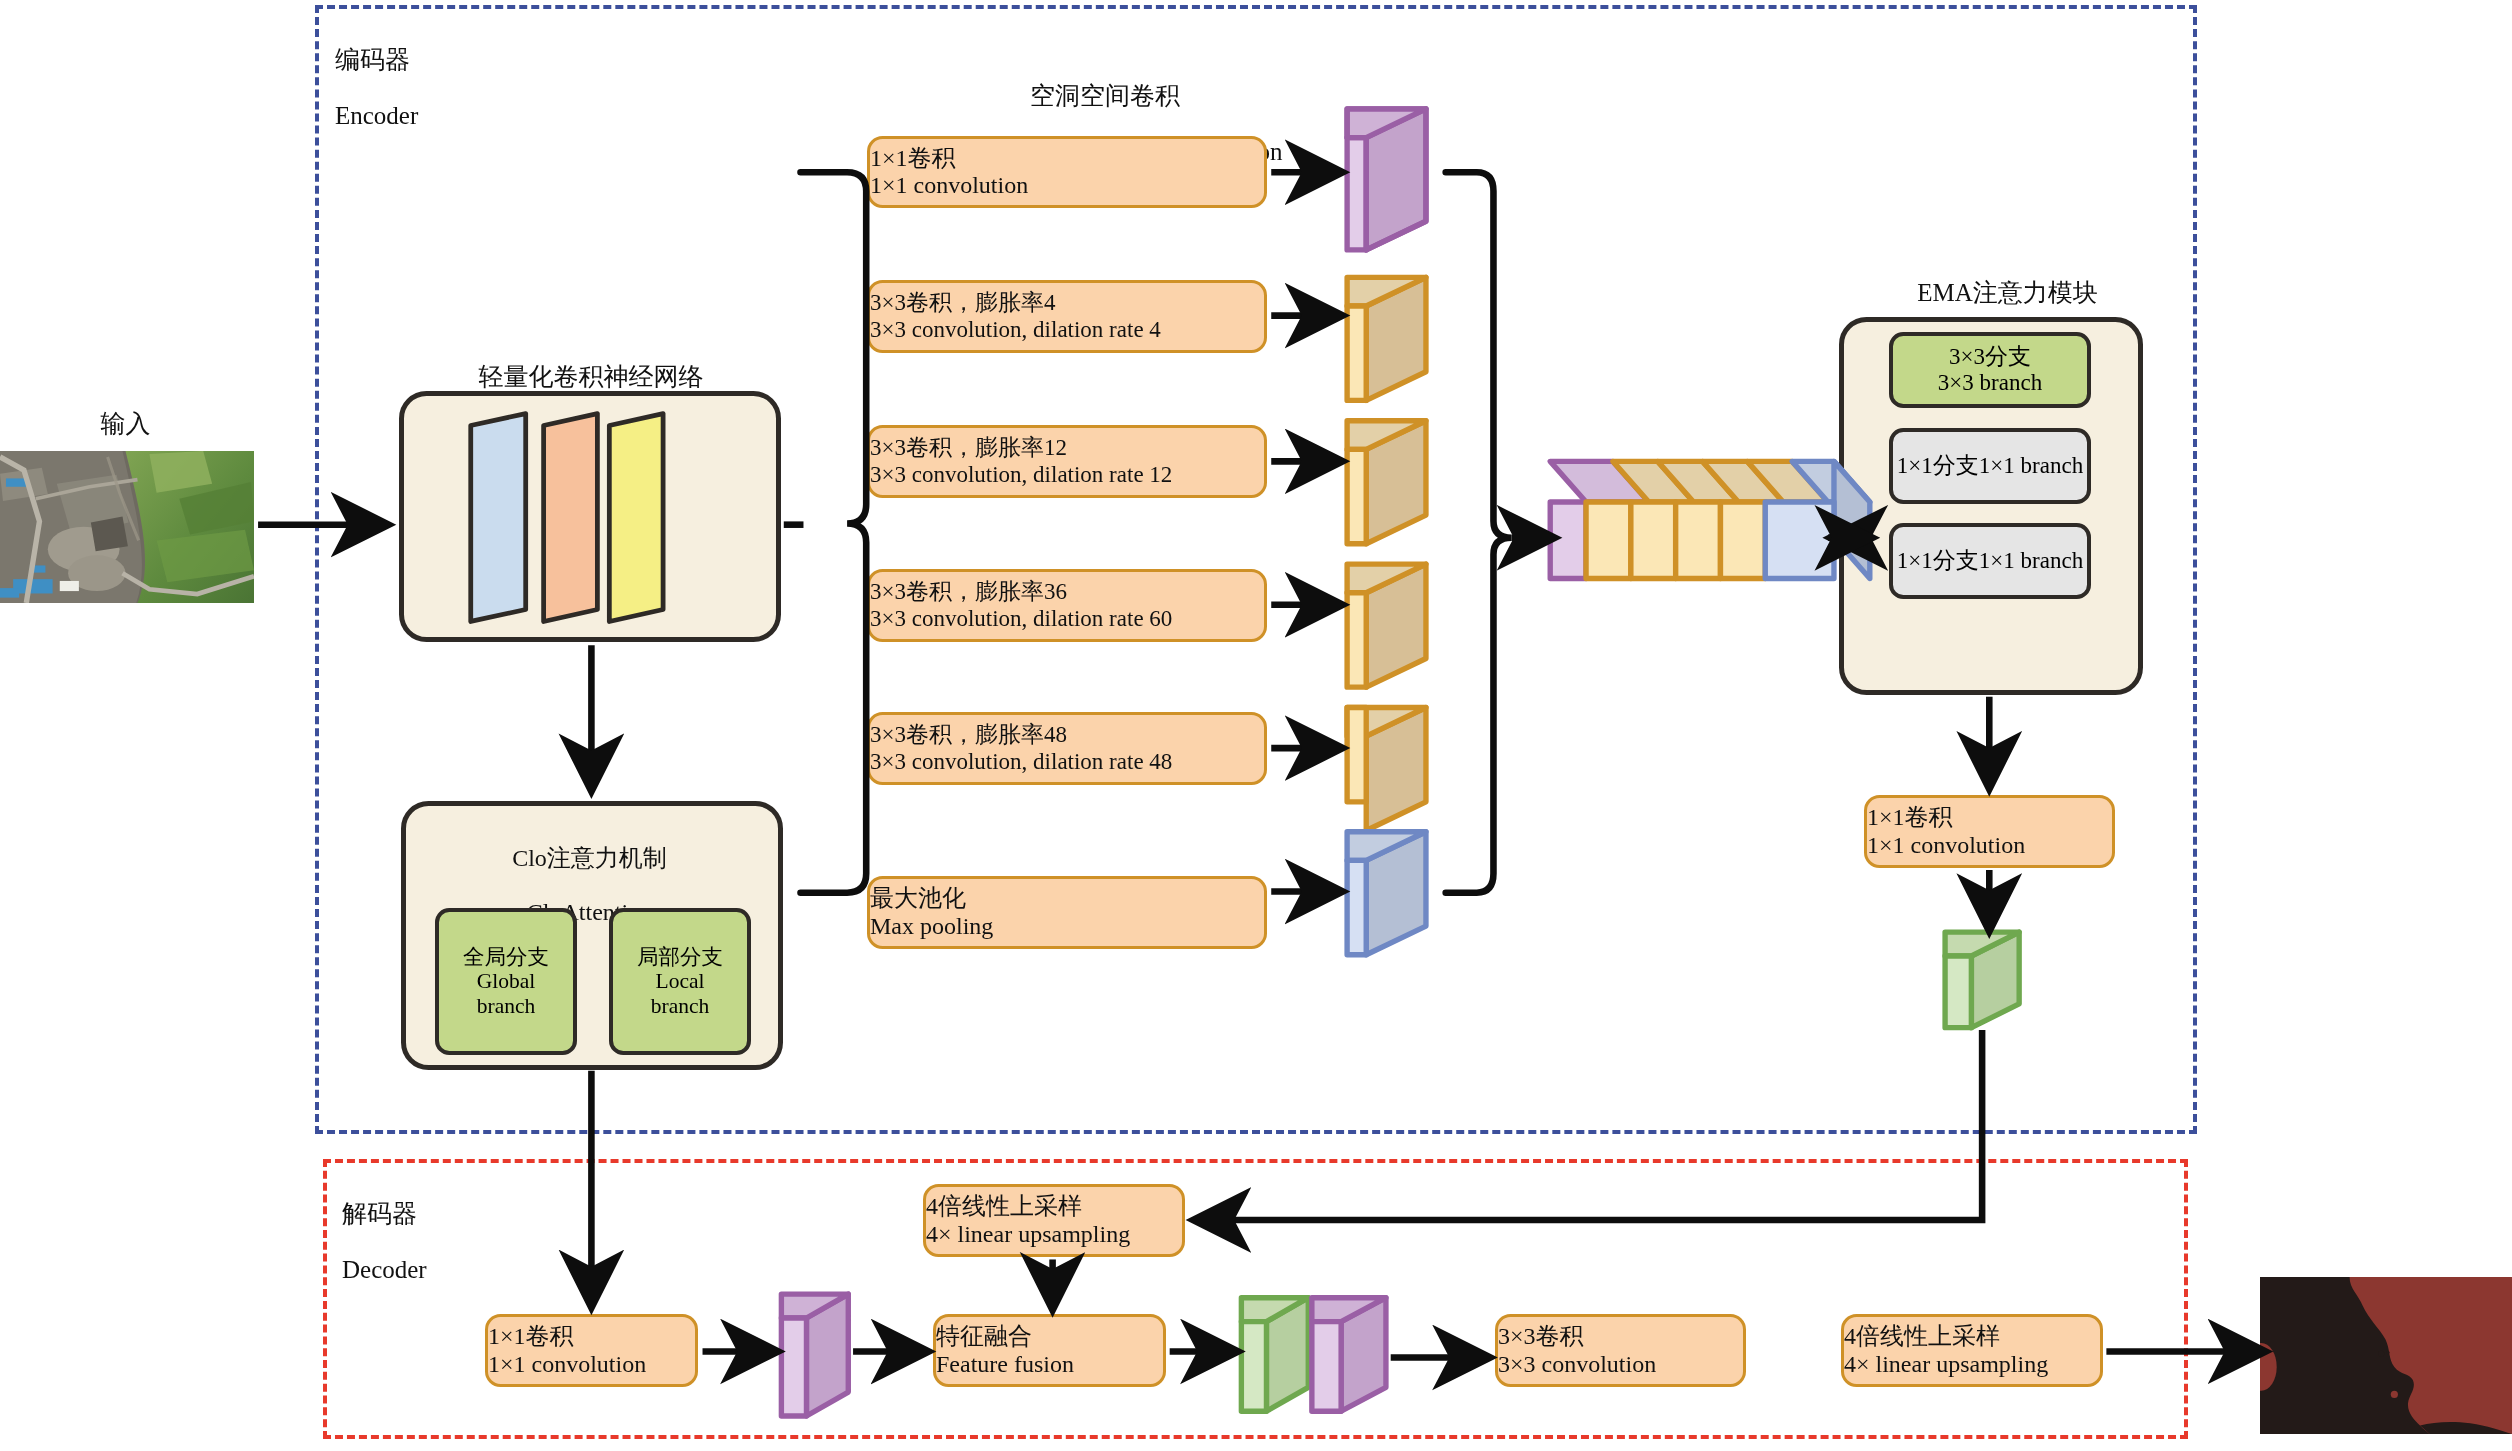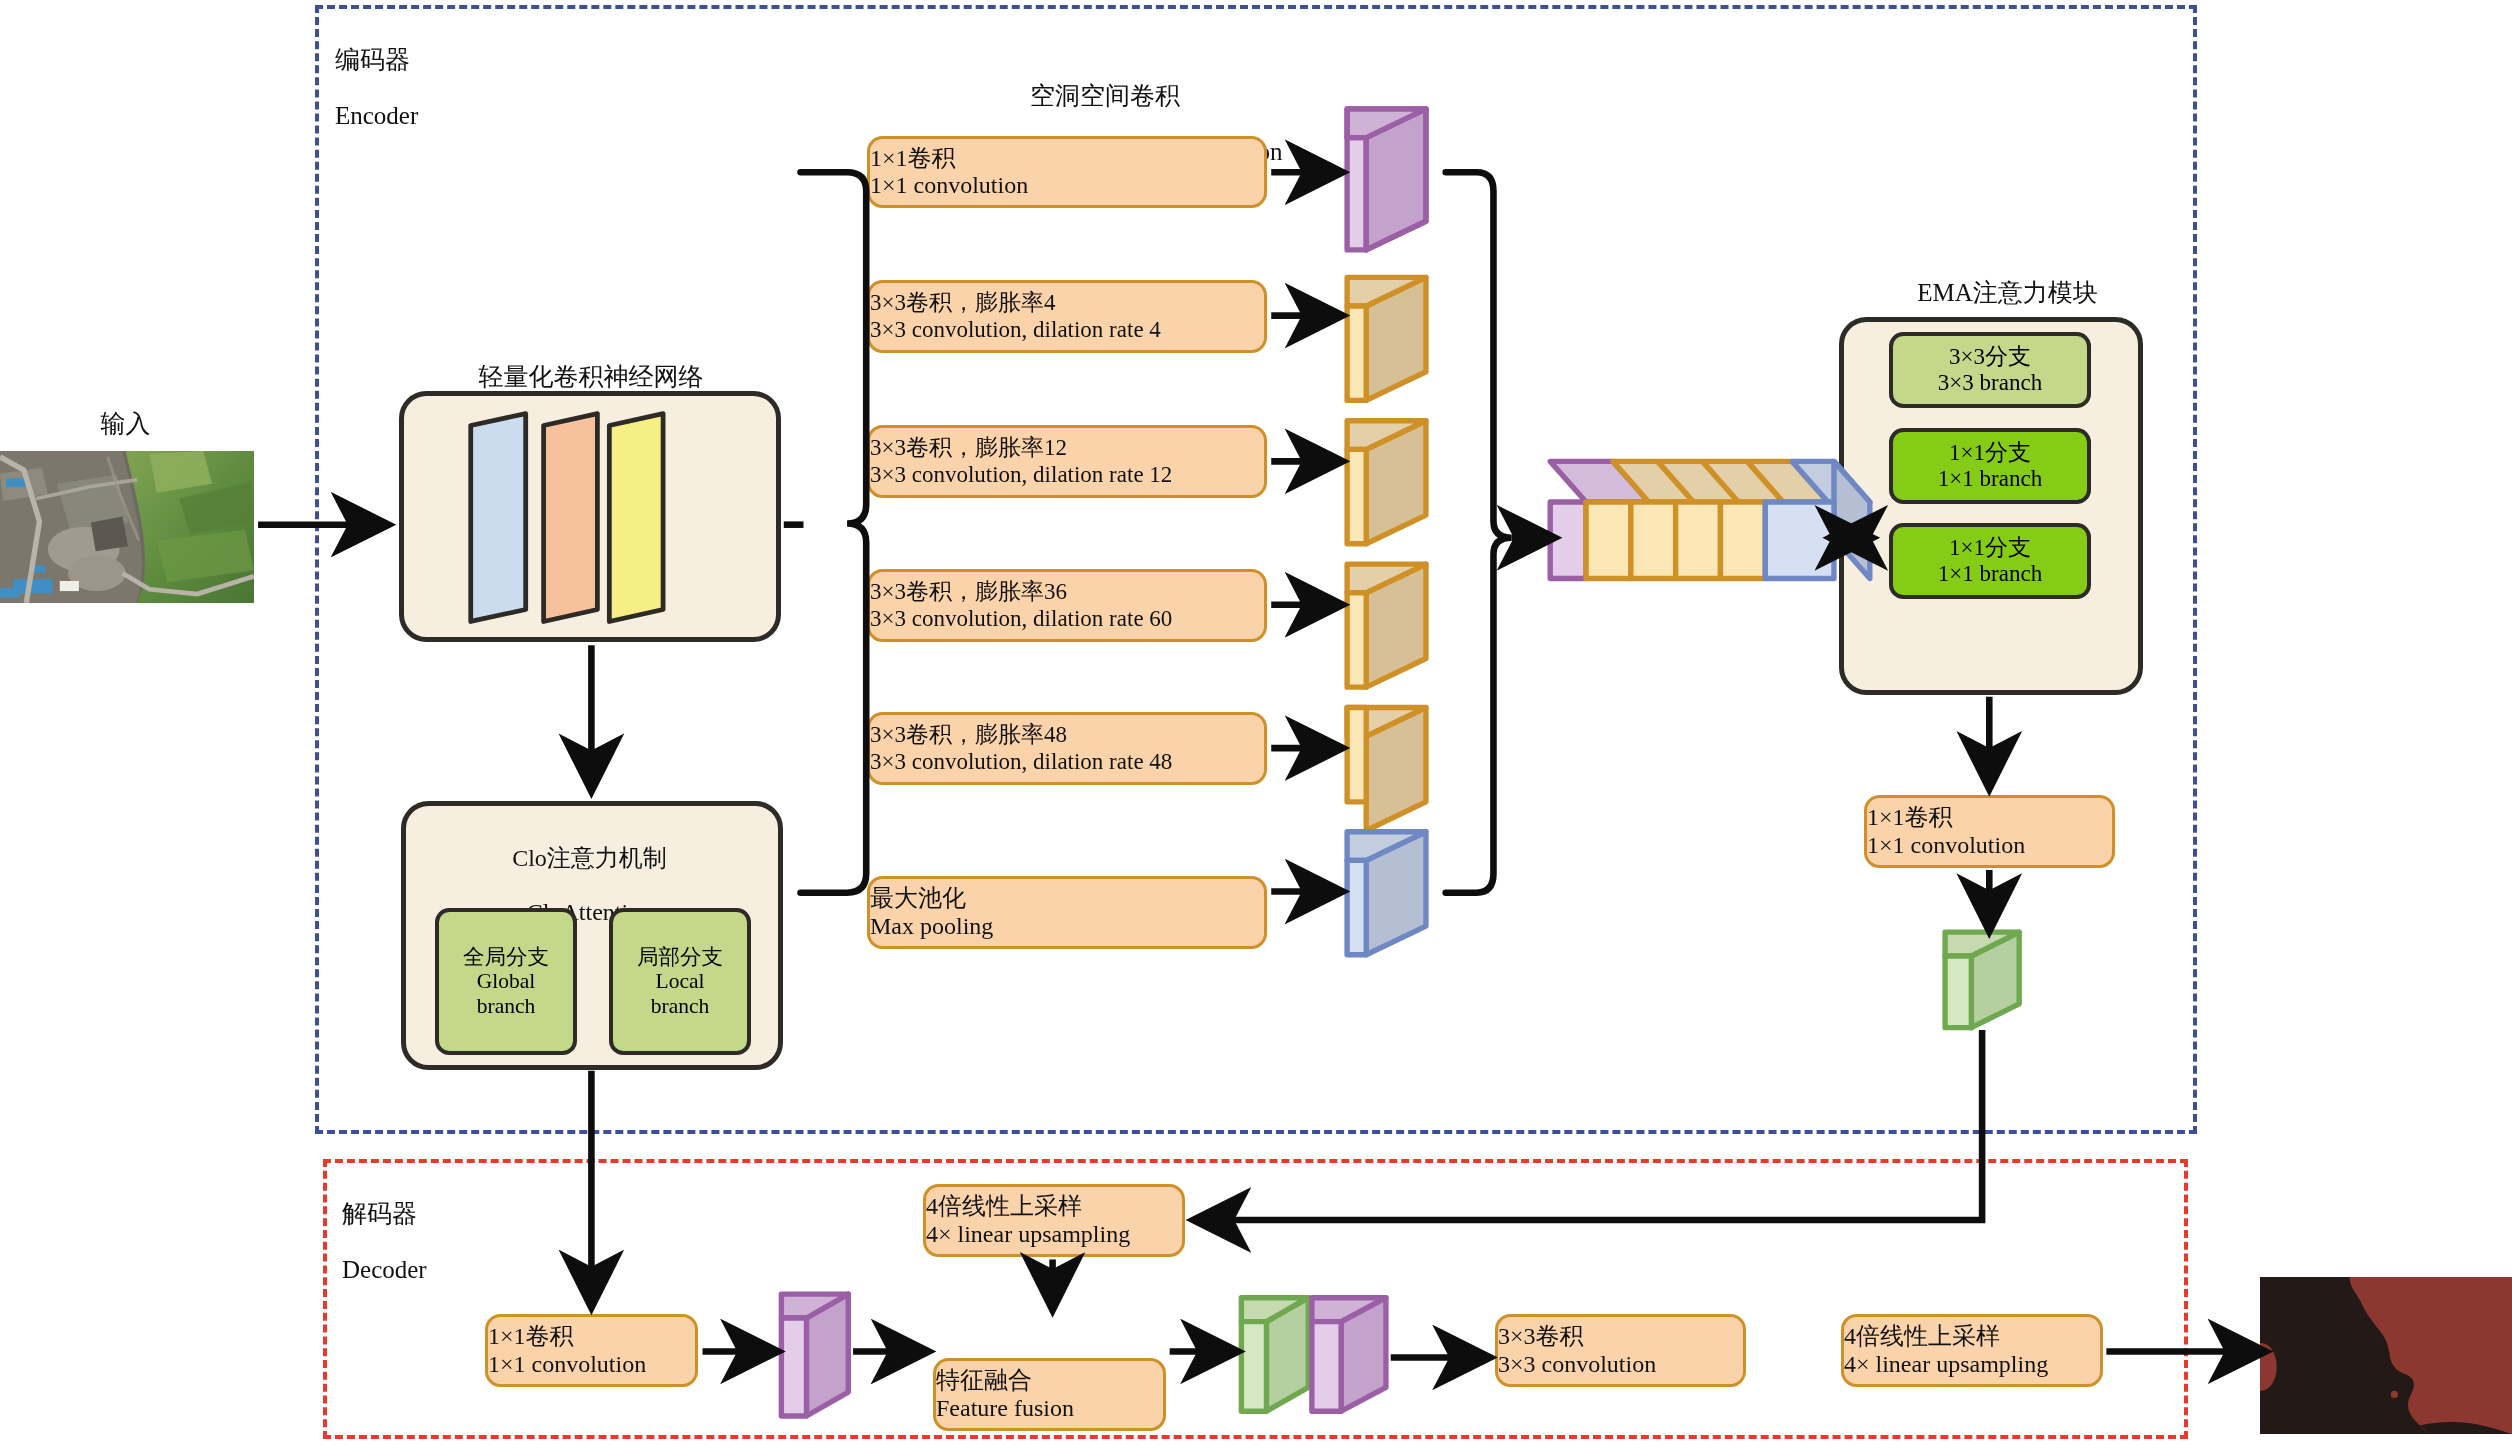--- a/index.html
+++ b/index.html
@@ -18,22 +18,22 @@
   
   .pbox{position:absolute;box-sizing:border-box;background:#fbd3ab;border:3.6px solid #cf9127;
         border-radius:15.5px;display:flex;flex-direction:column;align-items:flex-start;justify-content:center;
         text-align:center;line-height:1.14;color:#111;}
   
   .cbox{position:absolute;box-sizing:border-box;background:#f6efdf;border:5.4px solid #2e2a26;border-radius:27.5px;}
   
   .gbox{position:absolute;box-sizing:border-box;background:#c3d88a;border:4.2px solid #2e2a26;border-radius:14.3px;
         display:flex;flex-direction:column;align-items:center;justify-content:center;text-align:right;line-height:1.14;}
   
-  .ybox{position:absolute;box-sizing:border-box;background:#84cc16;border:4.2px solid #2e2a26;border-radius:14.3px;
-        display:flex;flex-direction:column;align-items:center;justify-content:center;text-align:center;line-height:1.14;}
+  .ybox{position:absolute;box-sizing:border-box;background:#e5e5e5;border:4.2px solid #2e2a26;border-radius:14.3px;
+        display:flex;align-items:center;justify-content:center;text-align:center;line-height:1.14;}
 
   svg.ov{position:absolute;left:0;top:0;width:2512px;height:1452px;pointer-events:none;}
 
   .imgbox{position:absolute;overflow:hidden;}
 </style>
 </head>
 <body>
 
 <div id="root">
 
@@ -169,21 +169,21 @@
   </div>
 
   <div class="pbox" style="left:485px;top:1314px;width:213px;height:73px;font-size:24px;">
     <span>1×1卷积</span>
     <span>1×1 convolution</span>
   </div>
   <div class="pbox" style="left:923px;top:1184px;width:262px;height:73px;font-size:24px;">
     <span>4倍线性上采样</span>
     <span>4× linear upsampling</span>
   </div>
-  <div class="pbox" style="left:933px;top:1314px;width:233px;height:73px;font-size:24px;margin-top:44px;">
+  <div class="pbox" style="left:933px;top:1314px;width:233px;height:73px;font-size:24px;">
     <span>特征融合</span>
     <span>Feature fusion</span>
   </div>
   <div class="pbox" style="left:1495px;top:1314px;width:251px;height:73px;font-size:24px;">
     <span>3×3卷积</span>
     <span>3×3 convolution</span>
   </div>
   <div class="pbox" style="left:1841px;top:1314px;width:262px;height:73px;font-size:24px;">
     <span>4倍线性上采样</span>
     <span>4× linear upsampling</span>

